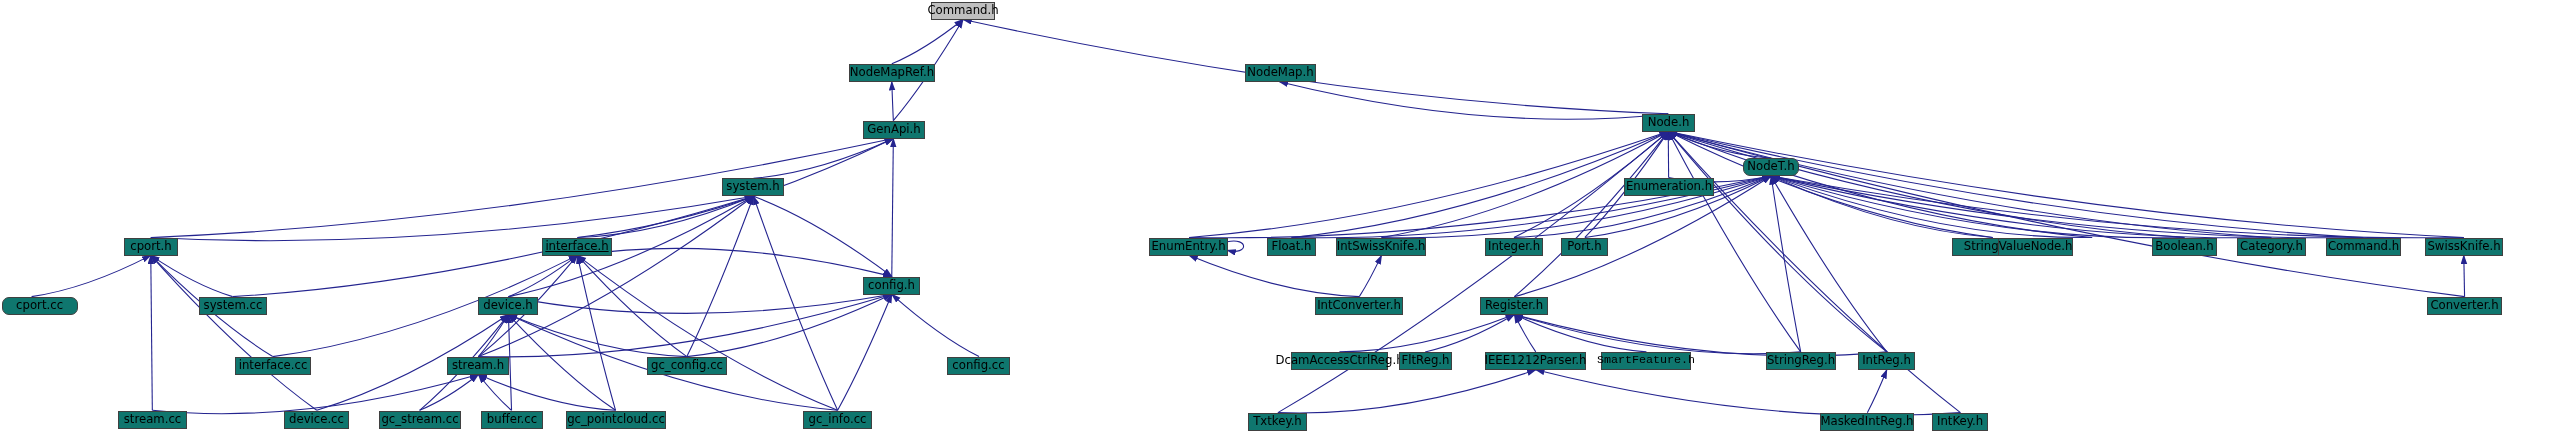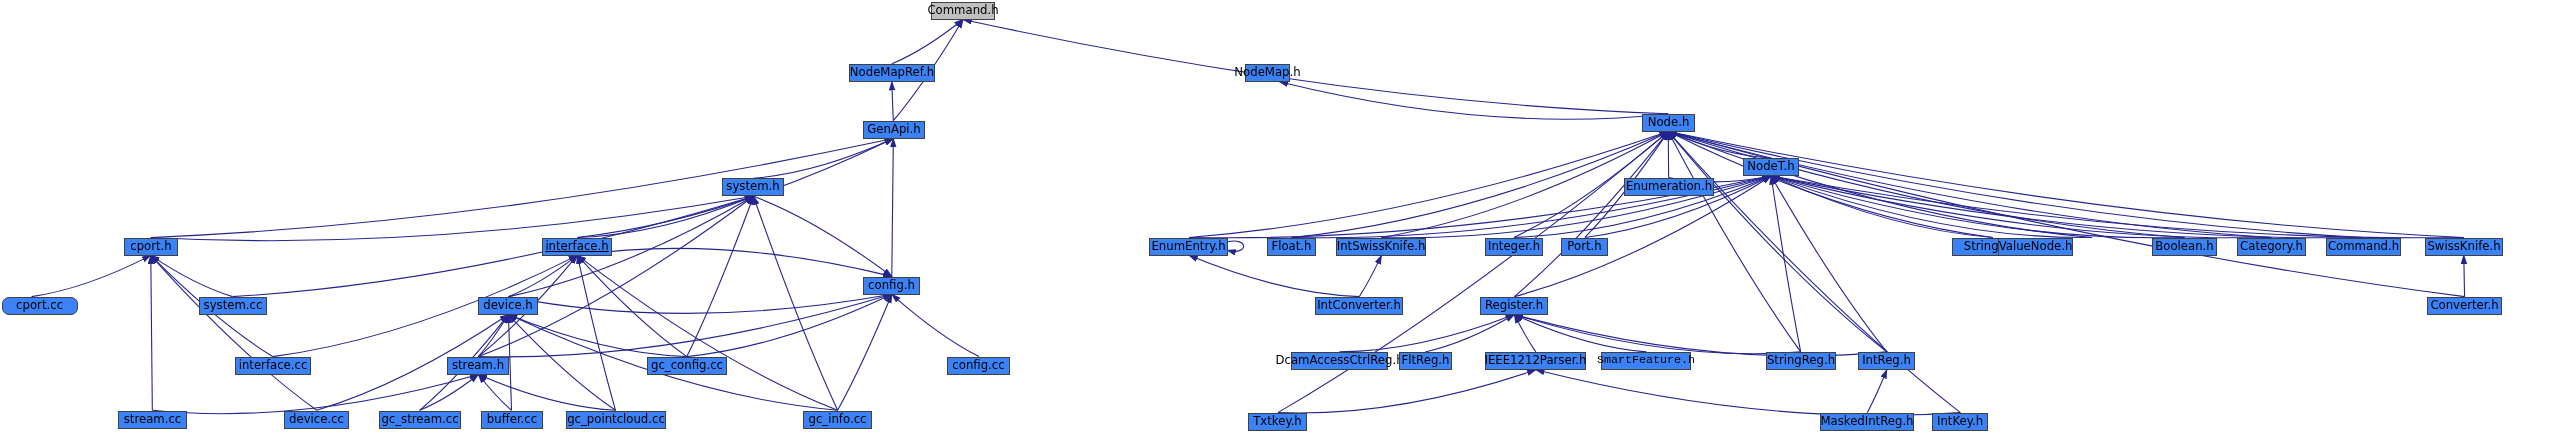--- a/index.html
+++ b/index.html
@@ -10,21 +10,21 @@
     height:436px;
     background:#ffffff;
     font-family:"DejaVu Sans", sans-serif;
     overflow:hidden;
   }
   #edges{position:absolute;left:0;top:0;width:2576px;height:436px;}
   .node{
     position:absolute;
     box-sizing:border-box;
     border:0.8px solid #404040;
-    background:#3b82f6;
+    background:#0f766e;
     color:#000000;
     font-size:11.7px;
     line-height:1;
     display:flex;
     align-items:center;
     justify-content:center;
     white-space:nowrap;
     height:18px;
     padding:0 4.7px;
     z-index:5;
@@ -139,36 +139,36 @@
         <path d="M967,252 Q1048.65,282.97799961017444 1144.5,355" fill="none" stroke="#24248f" stroke-width="1.4" marker-end="url(#arrow)"></path>
       </g>
   </svg>
   <div id="nodes">
       <div class="node root" style="left: 931px; top: 1.6px; width: 64px;">
         <span>Command.h</span>
       </div>
       <div class="node" style="left: 849px; top: 64px; width: 86px;">
         <span>NodeMapRef.h</span>
       </div>
-      <div class="node" style="left: 1245px; top: 64px; width: 45px;">
+      <div class="node" style="left: 1245px; top: 64px; width: 71px;">
         <span>NodeMap.h</span>
       </div>
       <div class="node" style="left: 863px; top: 121px; width: 62px;">
         <span>GenApi.h</span>
       </div>
       <div class="node" style="left: 1642px; top: 114px; width: 53px;">
         <span>Node.h</span>
       </div>
       <div class="node" style="left: 722px; top: 178px; width: 62px;">
         <span>system.h</span>
       </div>
       <div class="node" style="left: 1624px; top: 178px; width: 90px;">
         <span>Enumeration.h</span>
       </div>
-      <div class="node" style="left: 1743px; top: 158px; width: 56px;">
+      <div class="node" style="left: 1743px; top: 158px; width: 56px; border-radius: 7px;">
         <span>NodeT.h</span>
       </div>
       <div class="node" style="left: 124px; top: 238px; width: 54px;">
         <span>cport.h</span>
       </div>
       <div class="node" style="left: 542px; top: 238px; width: 70px; text-decoration: underline;">
         <span>interface.h</span>
       </div>
       <div class="node" style="left: 863px; top: 277px; width: 57px;">
         <span>config.h</span>

